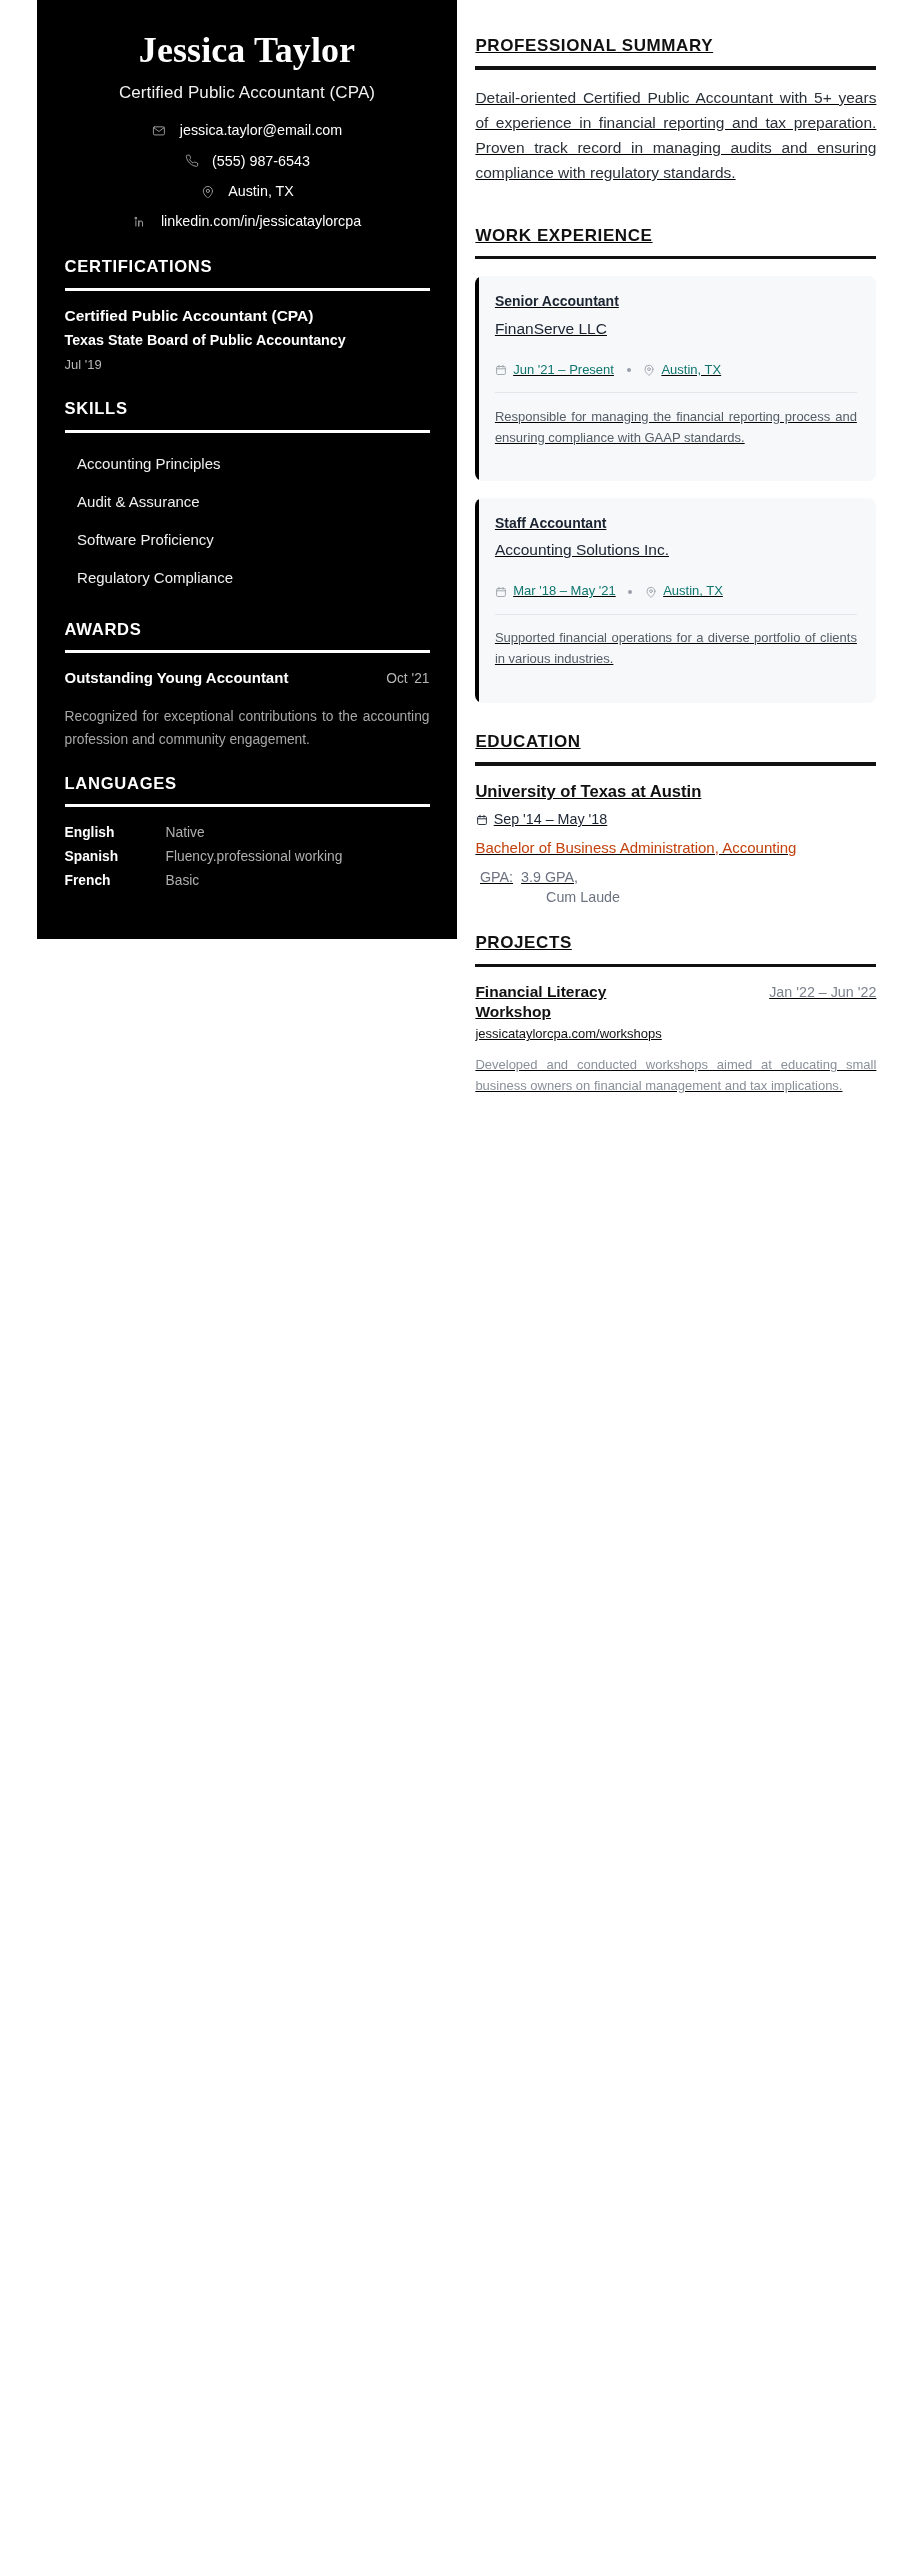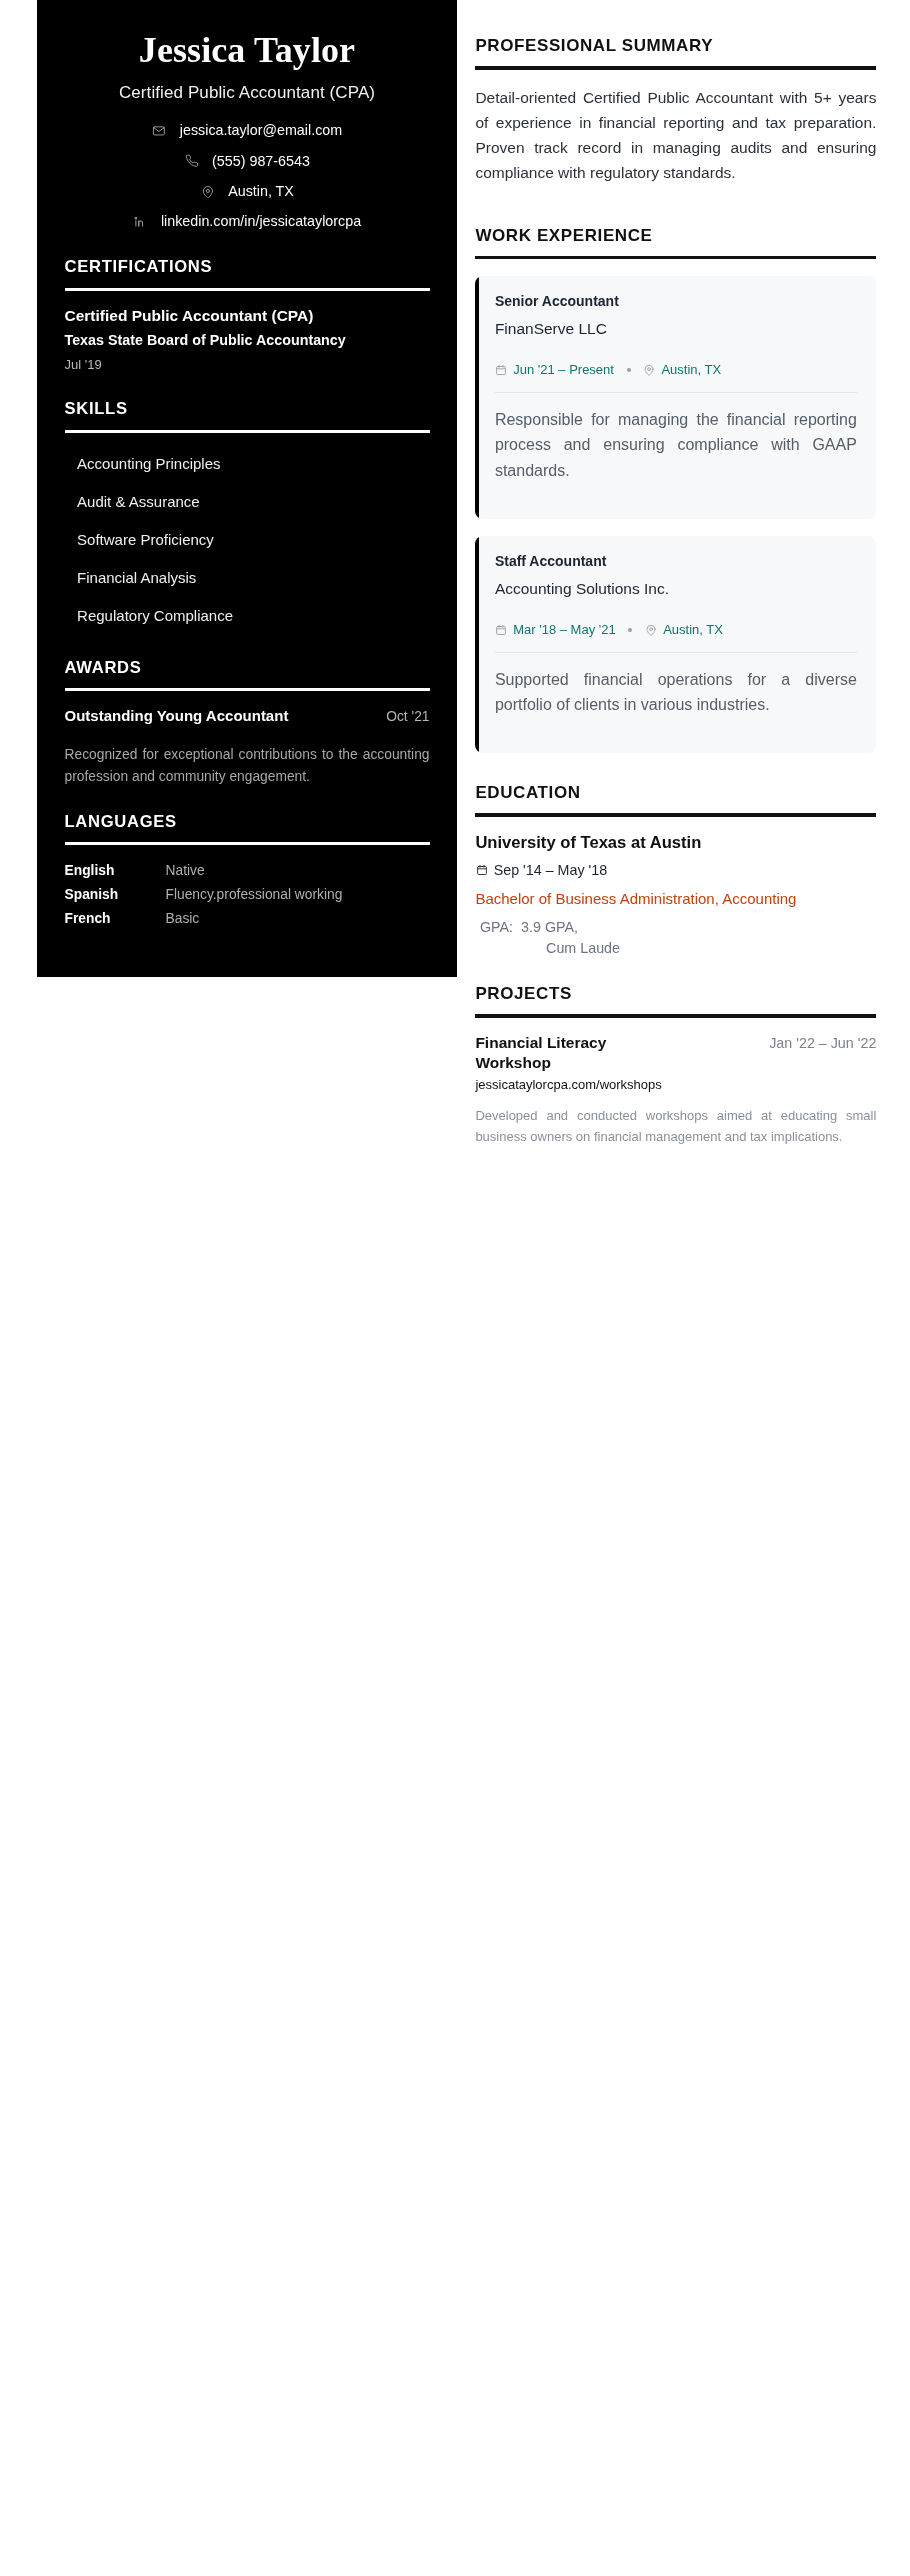--- a/index.html
+++ b/index.html
@@ -38,20 +38,21 @@
     color: #ffffff;
     padding: 25px 27.5px 46px 27.5px;
     box-sizing: border-box;
   }
 
   .maincol {
     width: 401px;
     margin-left: 18.4px;
     padding-top: 36px;
     box-sizing: border-box;
+    text-decoration: underline;
   }
 
   
   .name {
     font-family: "Liberation Serif", "DejaVu Serif", serif;
     font-weight: 700;
     font-size: 36px;
     line-height: 1.08;
     text-align: center;
     letter-spacing: 0.1px;
@@ -264,21 +265,21 @@
     background: #9aa0a8;
     margin: 0 6.9px;
     flex: 0 0 auto;
   }
   .job-sep {
     height: 0.6px;
     background: #e2e6ea;
     margin-top: 13.8px;
   }
   .job-desc {
-    font-size: 16px;
+    font-size: 13px;
     line-height: 1.6;
     color: #555d66;
     margin-top: 13.8px;
     text-align: justify;
     hyphens: auto;
   }
 
   
   .edu-item { margin-top: 15px; }
   .edu-school {
@@ -427,21 +428,20 @@
       </section>
 
       <section class="s-sec">
         <h2 class="s-title">SKILLS</h2>
         <div class="s-rule"></div>
 
         <div class="skill-list">
           <div class="skill-item">Accounting Principles</div>
           <div class="skill-item">Audit &amp; Assurance</div>
           <div class="skill-item">Software Proficiency</div>
-          <div class="skill-item">Financial Analysis</div>
           <div class="skill-item">Regulatory Compliance</div>
         </div>
       </section>
 
       <section class="s-sec tight">
         <h2 class="s-title">AWARDS</h2>
         <div class="s-rule"></div>
 
         <div class="award-item">
           <div class="award-head">

